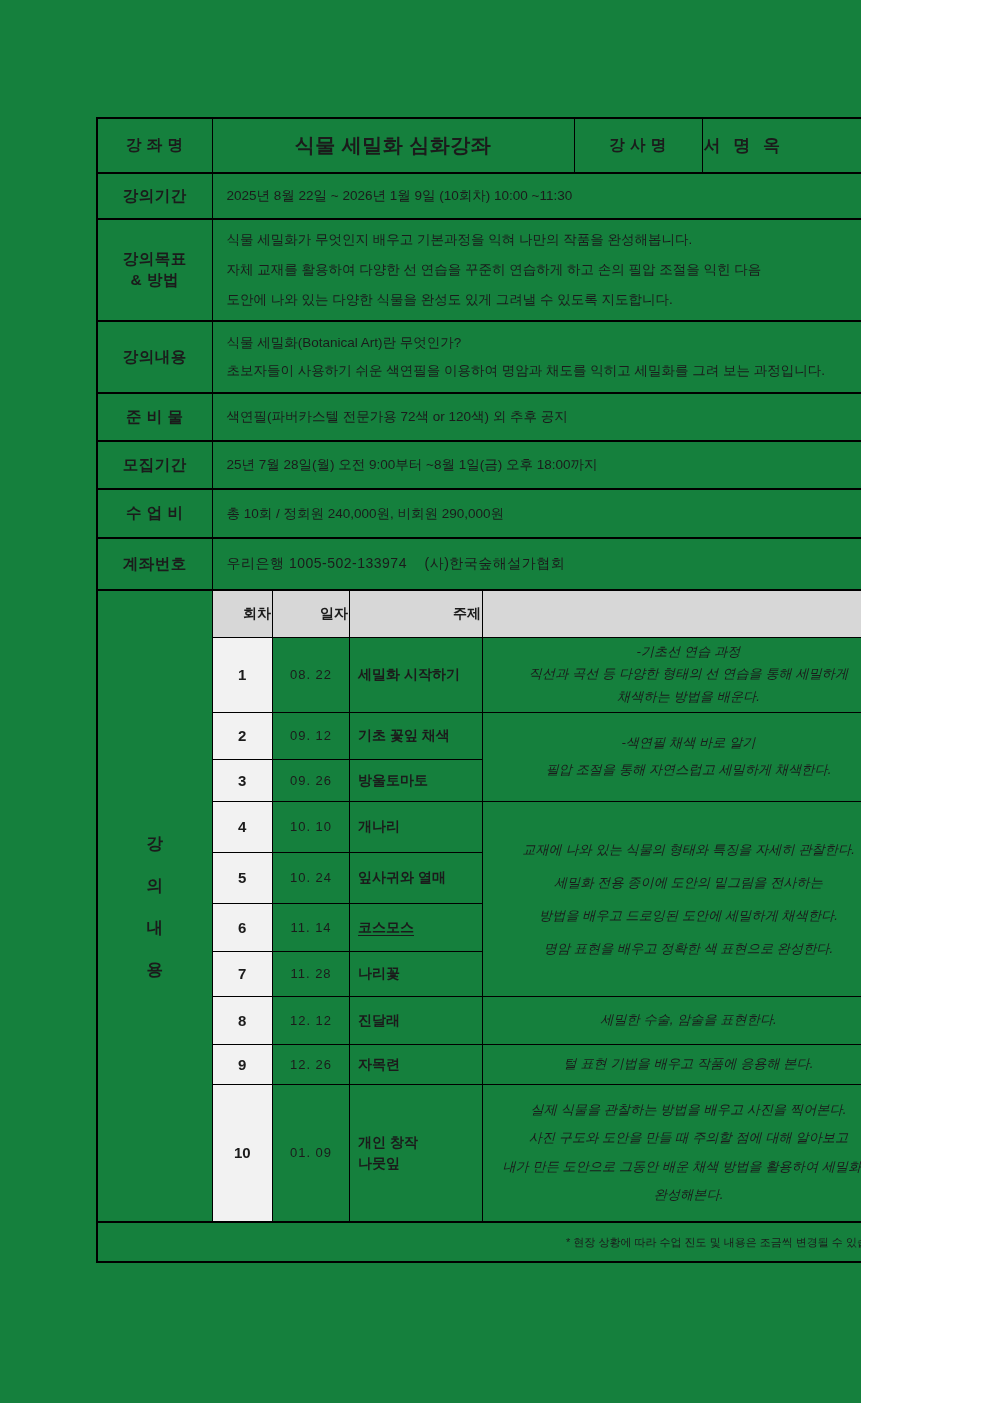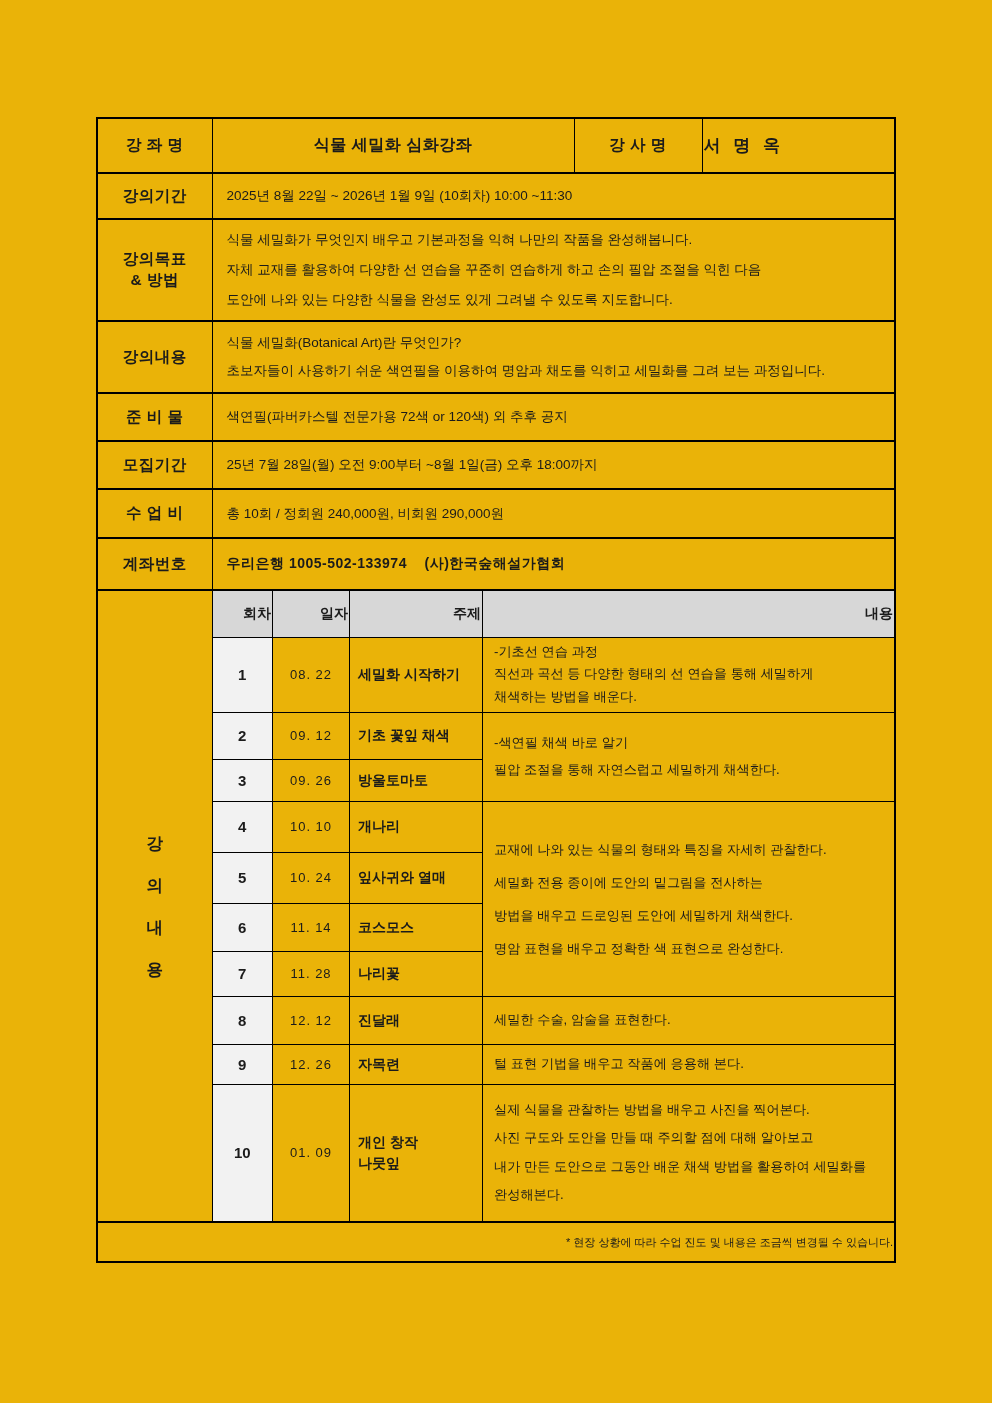--- a/index.html
+++ b/index.html
@@ -2,62 +2,62 @@
 <html style="--hdr-bg: #d7d7d7; --no-bg: #f2f2f2;"><head>
 <meta charset="utf-8">
 <style>
   html,body { margin:0; padding:0; background:#ffffff; }
   body {
     width:992px; height:1403px;
     font-family:"Liberation Sans","DejaVu Sans",sans-serif;
     color:#1b1b1b;
     -webkit-font-smoothing:antialiased;
   }
-  .sheet { position:relative; width:992px; height:1403px; background:#eab308; overflow:hidden; }
+  .sheet { position:relative; width:861px; height:1403px; background:#15803d; overflow:hidden; }
 
   table { border-collapse:collapse; table-layout:fixed; }
   table.outer {
     position:absolute; left:96px; top:117px; width:798px;
     border:2.5px solid #000;
   }
   table.outer > tbody > tr > td {
     border-top:2px solid #000; border-bottom:2px solid #000;
     border-left:1.5px solid #000; border-right:1.5px solid #000;
     overflow:hidden;
   }
 
   .lbl { text-align:center; font-weight:bold; font-size:15.5px; letter-spacing:0.5px; }
   .mlc { white-space:pre-line; }
-  .title-cell { text-align:center; font-weight:bold; font-size:16px; letter-spacing:0.5px; }
+  .title-cell { text-align:center; font-weight:bold; font-size:20px; letter-spacing:0.5px; }
   .name-cell  { text-align:left; font-weight:bold; font-size:17px; letter-spacing:4px; }
   .val { padding:4px 14px; font-size:13.5px; text-align:left; }
   .ml  { white-space:pre-line; }
   .lh22 { line-height:2.2; }
   .lh21 { line-height:2.1; }
-  .acct { font-weight:bold; letter-spacing:0.5px; white-space:pre-wrap; font-size:14px; }
+  .acct { font-weight:normal; letter-spacing:0.5px; white-space:pre-wrap; font-size:14px; }
   .vert {
     white-space:pre-line; line-height:2.55; text-align:center;
     font-weight:bold; font-size:16.5px; vertical-align:middle;
   }
   .foot { text-align:right; font-size:11px; }
 
   td.sched { padding:0; vertical-align:top; }
   table.inner { width:100%; height:100%; }
   table.inner td { border:1px solid #000; overflow:hidden; }
   table.inner tr > td:first-child { border-left:none; }
   table.inner tr > td:last-child  { border-right:none; }
   table.inner tr:first-child > td { border-top:none; }
   table.inner tr.last > td, table.inner td.to-bottom { border-bottom:none; }
 
   .ihead td { background:var(--hdr-bg,#d7d7d7); font-weight:bold; text-align:right; font-size:14px; }
   .no   { background:var(--no-bg,#f2f2f2); font-weight:bold; text-align:center; font-size:15px; }
   .date { text-align:center; font-size:13px; letter-spacing:1px; }
   .topic{ font-weight:bold; padding:3px 8px; font-size:14px; white-space:pre-line; line-height:1.5; text-align:left; }
-  .u    { text-underline-offset:3px; }
-  .desc { padding:3px 11px; font-size:13.2px; white-space:pre-line; line-height:2.0; text-align:left; vertical-align:middle; }
+  .u    { text-decoration:underline; text-underline-offset:3px; }
+  .desc { padding:3px 11px; font-size:13.2px; white-space:pre-line; line-height:2.0; text-align:center; vertical-align:middle;font-style:italic; }
   .desc.tight { line-height:1.72; }
   .desc.lh25  { line-height:2.5;margin-left:32px; }
   .desc.lh215 { line-height:2.15; }
 </style>
 </head>
 <body>
 
 <div class="sheet">
   <table class="outer">
     <colgroup>

